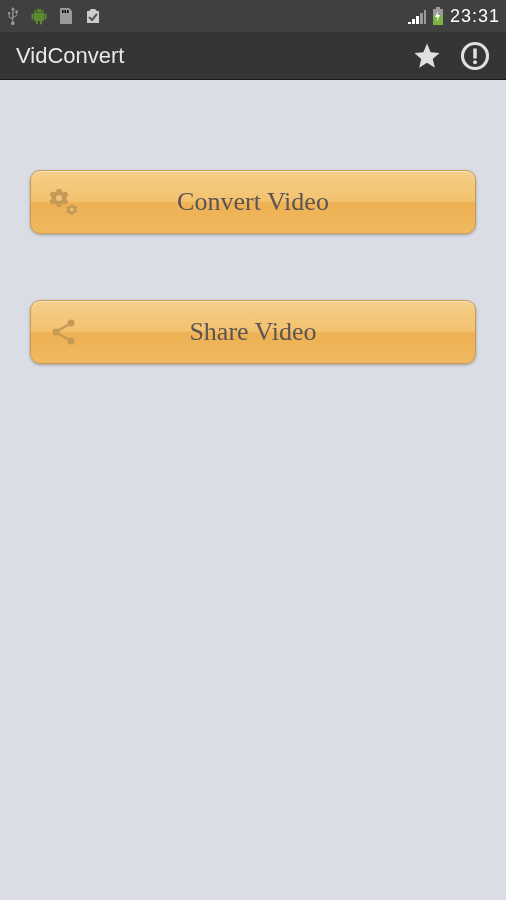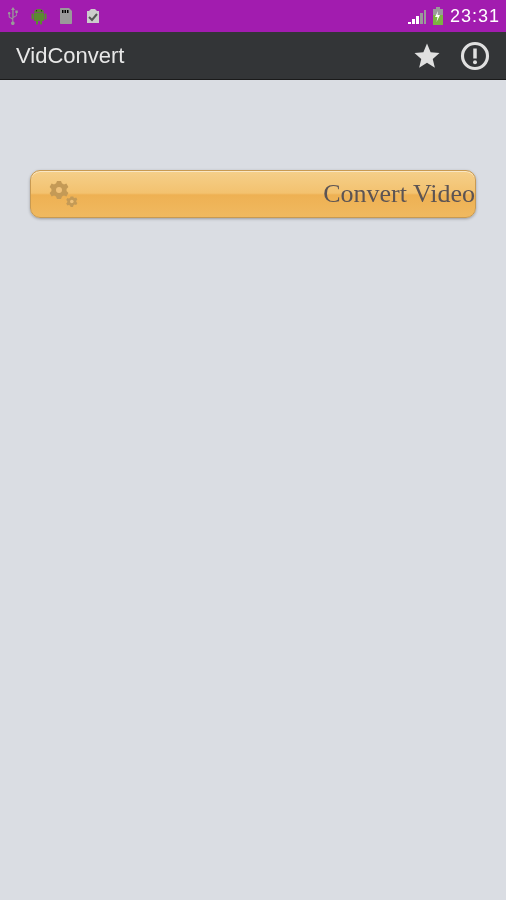--- a/index.html
+++ b/index.html
@@ -5,21 +5,21 @@
     * { margin: 0; padding: 0; box-sizing: border-box; }
     body {
       width: 506px;
       height: 900px;
       background: #dadde3;
       font-family: Georgia, 'Times New Roman', serif;
       overflow: hidden;
     }
     .status-bar {
       height: 32px;
-      background: #a21caf;
+      background: #404040;
       display: flex;
       align-items: center;
       padding: 0 6px;
       color: #9a9a9a;
     }
     .status-left { display: flex; gap: 10px; align-items: center; }
     .status-right { margin-left: auto; display: flex; gap: 6px; align-items: center; }
     .status-right .time { color: #fff; font-family: sans-serif; font-size: 18px; letter-spacing: 1px; }
     .app-bar {
       height: 48px;
@@ -38,28 +38,28 @@
     }
     .app-actions { margin-left: auto; display: flex; gap: 18px; align-items: center; }
     .main-content {
       padding: 90px 30px 0 30px;
       display: flex;
       flex-direction: column;
       gap: 66px;
     }
     .action-btn {
       position: relative;
-      height: 48px;
+      height: 64px;
       border-radius: 10px;
       background: linear-gradient(to bottom, #f5cf8a 0%, #f3c26f 48%, #eeb153 52%, #f0b960 100%);
       border: 1px solid #c89a52;
       box-shadow: inset 0 1px 0 rgba(255,255,255,0.5), 0 1px 3px rgba(0,0,0,0.3);
       display: flex;
       align-items: center;
-      justify-content: flex-end;
+      justify-content: center;
       cursor: pointer;
     }
     .action-btn .btn-icon {
       position: absolute;
       left: 18px;
       top: 50%;
       transform: translateY(-50%);
     }
     .action-btn .btn-label {
       font-size: 26px;
@@ -148,14 +148,27 @@
           <circle cx="10" cy="12" r="3" fill="#f0c27a"></circle>
           <path d="M24 18l.6 1.5c.4.1.8.3 1.1.5l1.5-.5 1.2 2.1-1.1 1.1c0 .2 0 .4 0 .6s0 .4 0 .6l1.1 1.1-1.2 2.1-1.5-.5c-.4.2-.7.4-1.1.5L24 29l-2.4 0-.6-1.5c-.4-.1-.8-.3-1.1-.5l-1.5.5-1.2-2.1 1.1-1.1c0-.2 0-.4 0-.6s0-.4 0-.6l-1.1-1.1 1.2-2.1 1.5.5c.4-.2.7-.4 1.1-.5l.6-1.5 2.4 0z"></path>
           <circle cx="22.8" cy="23.5" r="1.8" fill="#f0c27a"></circle>
         </g>
       </svg>
     </span>
     <span class="btn-label">Convert Video</span>
   </div>
 
 
+  <div class="action-btn">
+    <span class="btn-icon">
+      <svg width="30" height="30" viewBox="0 0 30 30">
+        <g fill="#c49a56">
+          <circle cx="22" cy="6" r="3.5"></circle>
+          <circle cx="7" cy="15" r="3.5"></circle>
+          <circle cx="22" cy="24" r="3.5"></circle>
+          <path d="M21 7L8 14M8 16l13 7" stroke="#c49a56" stroke-width="2.5"></path>
+        </g>
+      </svg>
+    </span>
+    <span class="btn-label">Share Video</span>
+  </div>
 
 </div>
 
 </body></html>

